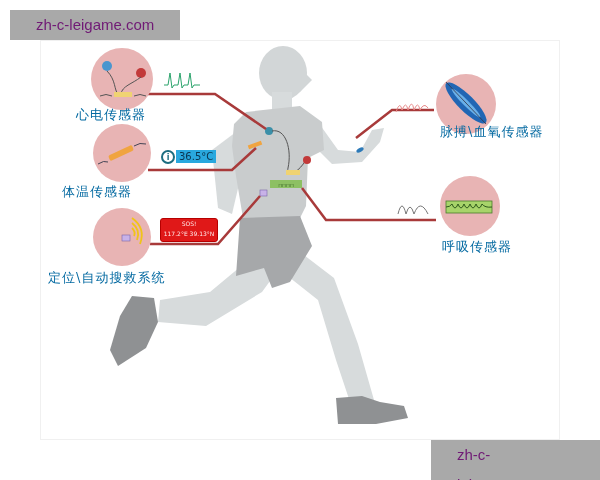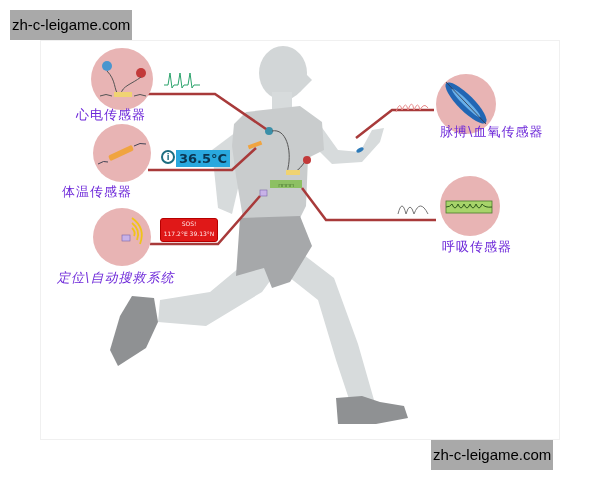--- a/index.html
+++ b/index.html
@@ -1,23 +1,23 @@
 <!DOCTYPE html>
 <html><head>
 <meta charset="utf-8">
 <style>
   html, body { margin: 0; padding: 0; background: #ffffff; }
   body { width: 600px; height: 480px; position: relative; overflow: hidden; font-family: "DejaVu Sans", sans-serif; }
   .frame { position: absolute; left: 40px; top: 40px; width: 518px; height: 398px; border: 1px solid #f0f0f0; background: #fff; }
-  .watermark { position: absolute; background: #a9a9a9; color: #000000; font-family: "Liberation Sans", sans-serif; font-size: 15px; line-height: 30px; padding: 0 2px; }
+  .watermark { position: absolute; background: #a9a9a9; color: #701a75; font-family: "Liberation Sans", sans-serif; font-size: 15px; line-height: 30px; padding: 0 26px; }
   .wm-top { left: 10px; top: 10px; }
   .wm-bottom { left: 431px; top: 440px; }
-  .label { position: absolute; font-family: "DejaVu Serif", serif; font-size: 13px; color: #6d28d9; letter-spacing: 1px; white-space: nowrap; }
+  .label { position: absolute; font-family: "DejaVu Serif", serif; font-size: 13px; color: #0369a1; letter-spacing: 1px; white-space: nowrap; }
   svg.art { position: absolute; left: 0; top: 0; }
-  .temp-badge { position: absolute; left: 176px; top: 150px; background: #29a8de; color: #0b3550; font-size: 13px; font-weight: bold; padding: 1px 3px; font-family: "DejaVu Sans", sans-serif; }
+  .temp-badge { position: absolute; left: 176px; top: 150px; background: #29a8de; color: #0b3550; font-size: 10px; font-weight: normal; padding: 1px 3px; font-family: "DejaVu Sans", sans-serif; }
   .sos-badge { position: absolute; left: 160px; top: 218px; width: 56px; height: 22px; background: #e01818; color: #ffe9e9; font-size: 6px; text-align: center; border-radius: 3px; line-height: 10px; font-family: "DejaVu Sans", sans-serif; border: 1px solid #b60000; }
   .sos-badge span { display: block; }
 </style>
 </head>
 <body>
 
 <div class="frame"></div>
 
 <svg class="art" width="600" height="480" viewBox="0 0 600 480">
 
@@ -118,18 +118,18 @@
 
 <div class="temp-badge">36.5°C</div>
 
 <div class="sos-badge">
   <span>SOS!</span>
   <span>117.2°E 39.13°N</span>
 </div>
 
 <div class="label" style="left:76px; top:106px;">心电传感器</div>
 <div class="label" style="left:62px; top:183px;">体温传感器</div>
-<div class="label" style="left:57px; top:269px;font-style:italic;">定位\自动搜救系统</div>
+<div class="label" style="left:48px; top:269px;">定位\自动搜救系统</div>
 <div class="label" style="left:440px; top:123px;">脉搏\血氧传感器</div>
 <div class="label" style="left:442px; top:238px;">呼吸传感器</div>
 
 <div class="watermark wm-top">zh-c-leigame.com</div>
 <div class="watermark wm-bottom">zh-c-leigame.com</div>
 
 </body></html>

